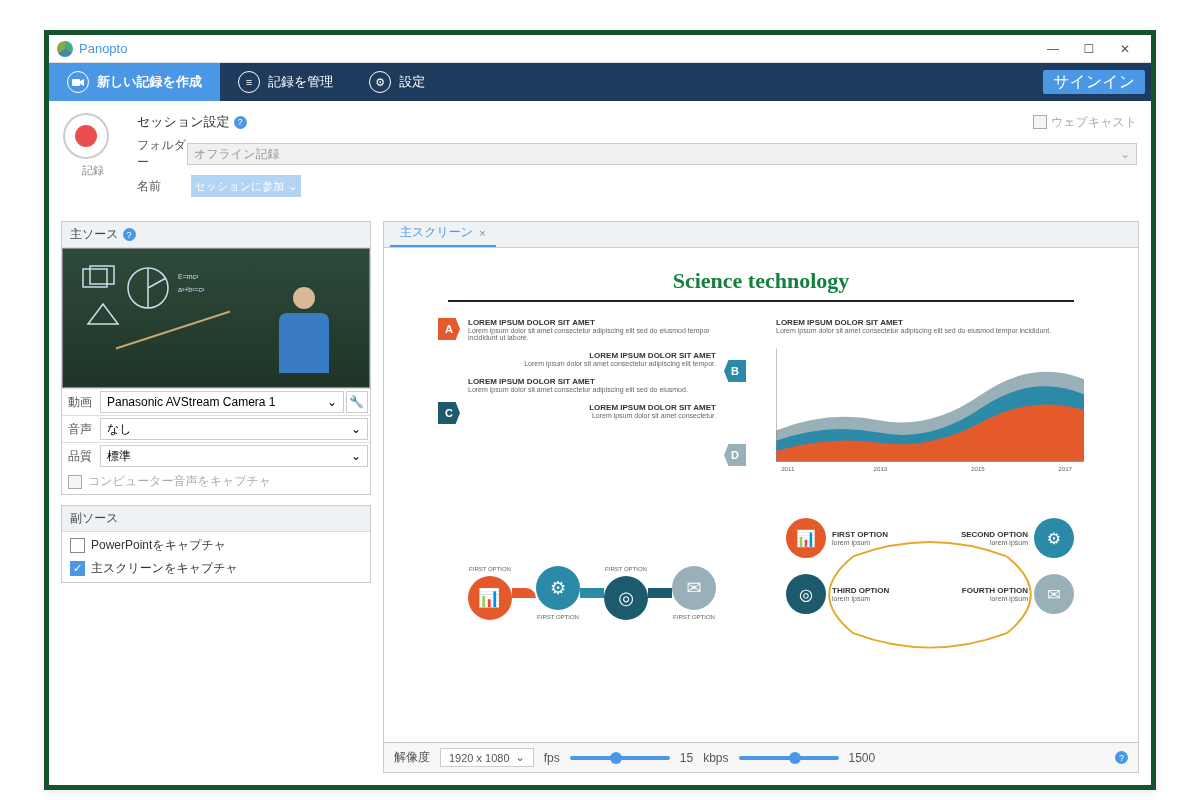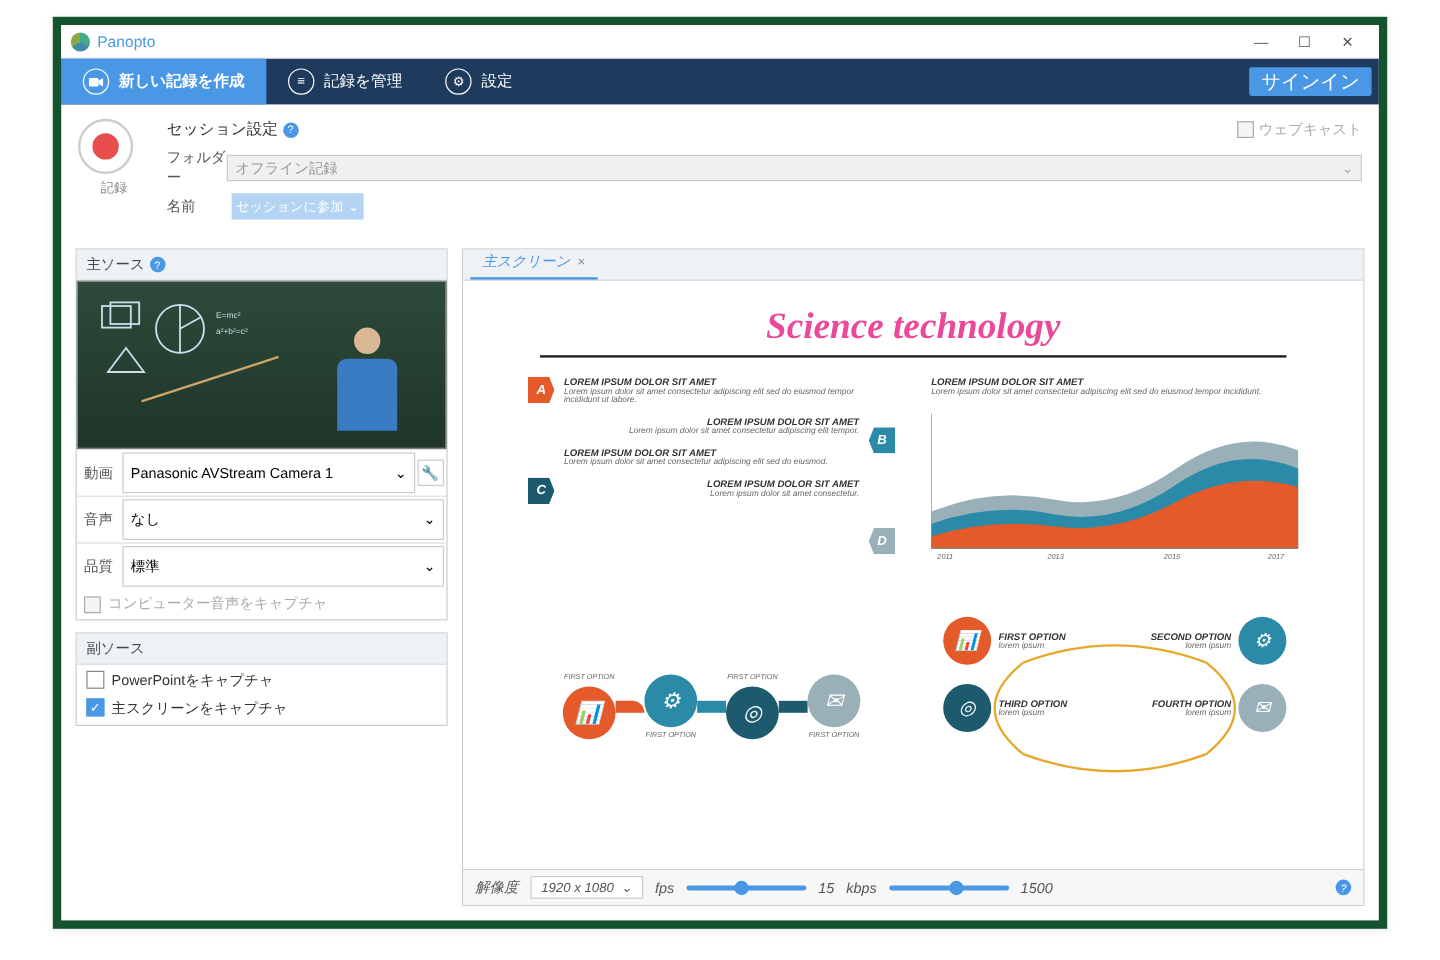--- a/index.html
+++ b/index.html
@@ -1,17 +1,17 @@
 <!DOCTYPE html>
 <html><head>
 <meta charset="utf-8">
 <style>
 * { margin: 0; padding: 0; box-sizing: border-box; font-family: "Segoe UI", "Yu Gothic UI", sans-serif; }
 body { background: #fff; width: 1200px; height: 800px; overflow: hidden; }
-.window { width: 1112px; height: 760px; margin: 14px auto; border: 7px solid #14532d; background: #fff; display: flex; flex-direction: column; box-shadow: 0 2px 8px rgba(0,0,0,0.1); }
+.window { width: 1112px; height: 760px; margin: 30px auto; border: 5px solid #14532d; background: #fff; display: flex; flex-direction: column; box-shadow: 0 2px 8px rgba(0,0,0,0.1); }
 .titlebar { height: 28px; background: #fff; border-bottom: 1px solid #e0e0e0; display: flex; align-items: center; padding: 0 8px; color: #4a98e5; font-size: 13px; }
 .titlebar .logo { width: 16px; height: 16px; border-radius: 50%; background: conic-gradient(#4a8 0 120deg, #48a 120deg 240deg, #8a4 240deg); margin-right: 6px; }
 .titlebar .spacer { flex: 1; }
 .titlebar .winbtn { width: 36px; height: 20px; display: flex; align-items: center; justify-content: center; color: #555; font-size: 12px; cursor: pointer; }
 .toolbar { height: 38px; background: #1e3a5c; display: flex; align-items: stretch; }
 .toolbar .tbtn { display: flex; align-items: center; padding: 0 18px; color: #fff; font-size: 13px; gap: 8px; cursor: pointer; }
 .toolbar .tbtn.active { background: #4a98e5; font-weight: bold; }
 .toolbar .ticon { width: 22px; height: 22px; border: 1.5px solid #fff; border-radius: 50%; display: flex; align-items: center; justify-content: center; font-size: 11px; }
 .toolbar .right { margin-left: auto; display: flex; align-items: center; }
 .toolbar .signin { background: #4a98e5; color: #fff; height: 24px; padding: 0 10px; font-size: 16px; border-radius: 2px; display: flex; align-items: center; margin-right: 6px; cursor: pointer; font-family: Liberation Mono, monospace; }
@@ -33,34 +33,34 @@
 .panel { border: 1px solid #ccc; }
 .panel-h { background: #eef2f5; padding: 4px 8px; font-size: 12px; color: #444; border-bottom: 1px solid #ddd; display: flex; align-items: center; gap: 4px; }
 .preview { width: 100%; height: 140px; background: #2a3d2f; position: relative; overflow: hidden; border: 1px solid #888; }
 .chalkboard { position: absolute; inset: 0; background: linear-gradient(#2d4a3a, #1f3528); }
 .teacher { position: absolute; right: 30px; bottom: 0; width: 70px; height: 100px; }
 .teacher .head { width: 22px; height: 22px; background: #d9b896; border-radius: 50%; margin: 0 auto; }
 .teacher .body2 { width: 50px; height: 60px; background: #3a7cc4; margin: 0 auto; border-radius: 8px 8px 0 0; }
 .chalk-shapes { position: absolute; top: 15px; left: 15px; color: #d0e0d8; font-size: 10px; }
 .selrow { display: flex; align-items: center; border-top: 1px solid #ddd; }
 .selrow label { width: 36px; font-size: 12px; color: #555; padding-left: 6px; }
-.selrow .sel { flex: 1; height: 22px; border: 1px solid #ccc; margin: 2px; padding: 16px 6px; font-size: 12px; display: flex; align-items: center; justify-content: space-between; background: #fff; cursor: pointer; }
+.selrow .sel { flex: 1; height: 22px; border: 1px solid #ccc; margin: 2px; padding: 4px 6px; font-size: 12px; display: flex; align-items: center; justify-content: space-between; background: #fff; cursor: pointer; }
 .selrow .gear { width: 22px; height: 22px; border: 1px solid #ccc; margin: 2px 2px 2px 0; display: flex; align-items: center; justify-content: center; font-size: 12px; cursor: pointer; }
 .caprow { padding: 4px 6px; font-size: 12px; color: #aaa; display: flex; align-items: center; gap: 6px; }
 .sub-checks { padding: 2px 0; }
-.sub-checks .crow { display: flex; gap: 6px; padding: 3px 8px; font-size: 12px; color: #333; cursor: pointer; }
+.sub-checks .crow { display: flex; align-items: center; gap: 6px; padding: 3px 8px; font-size: 12px; color: #333; cursor: pointer; }
 .sub-checks .cbox { width: 15px; height: 15px; border: 1px solid #888; background: #fff; display: flex; align-items: center; justify-content: center; }
 .sub-checks .cbox.checked { background: #4a98e5; border-color: #4a98e5; color: #fff; font-size: 11px; }
 .addbtn { background: #4a98e5; color: #fff; text-align: center; padding: 6px; font-size: 12px; cursor: pointer; }
-.rightcol { flex: 1; display: flex; flex-direction: column; border: 1px solid #ccc; font-style: italic; }
+.rightcol { flex: 1; display: flex; flex-direction: column; border: 1px solid #ccc; }
 .tabs { height: 26px; background: #eef2f5; border-bottom: 1px solid #ccc; display: flex; align-items: flex-end; padding-left: 6px; }
 .tab { padding: 4px 10px; font-size: 12px; color: #4a98e5; border-bottom: 2px solid #4a98e5; display: flex; align-items: center; gap: 6px; cursor: pointer; }
 .tab .x { color: #888; font-size: 11px; }
 .screen { flex: 1; background: #fff; padding: 20px 24px; overflow: hidden; position: relative; }
-.slide-title { text-align: center; font-family: Georgia, serif; font-size: 31px; font-weight: bold; color: #ec4899; margin-bottom: 4px; }
+.slide-title { text-align: center; font-family: Georgia, serif; font-size: 22px; font-weight: bold; color: #15803d; margin-bottom: 4px; }
 .slide-hr { height: 2px; background: #222; margin: 6px 40px 16px; }
 .slide-grid { display: grid; grid-template-columns: 1fr 1fr; gap: 20px 30px; padding: 0 30px; }
 .quad { height: 170px; position: relative; }
 .bullets { font-size: 7px; color: #666; }
 .bullets .bhead { font-size: 8px; color: #333; font-weight: bold; text-transform: uppercase; }
 .badge { width: 22px; height: 22px; color: #fff; font-size: 11px; font-weight: bold; display: flex; align-items: center; justify-content: center; position: absolute; }
 .badge.a { background: #e55a2b; clip-path: polygon(0 0, 80% 0, 100% 50%, 80% 100%, 0 100%); left: 0; top: 0; }
 .badge.b { background: #2a8aa8; clip-path: polygon(20% 0, 100% 0, 100% 100%, 20% 100%, 0 50%); right: 0; top: 42px; }
 .badge.c { background: #1e5a6e; clip-path: polygon(0 0, 80% 0, 100% 50%, 80% 100%, 0 100%); left: 0; top: 84px; }
 .badge.d { background: #9ab0b8; clip-path: polygon(20% 0, 100% 0, 100% 100%, 20% 100%, 0 50%); right: 0; top: 126px; }

